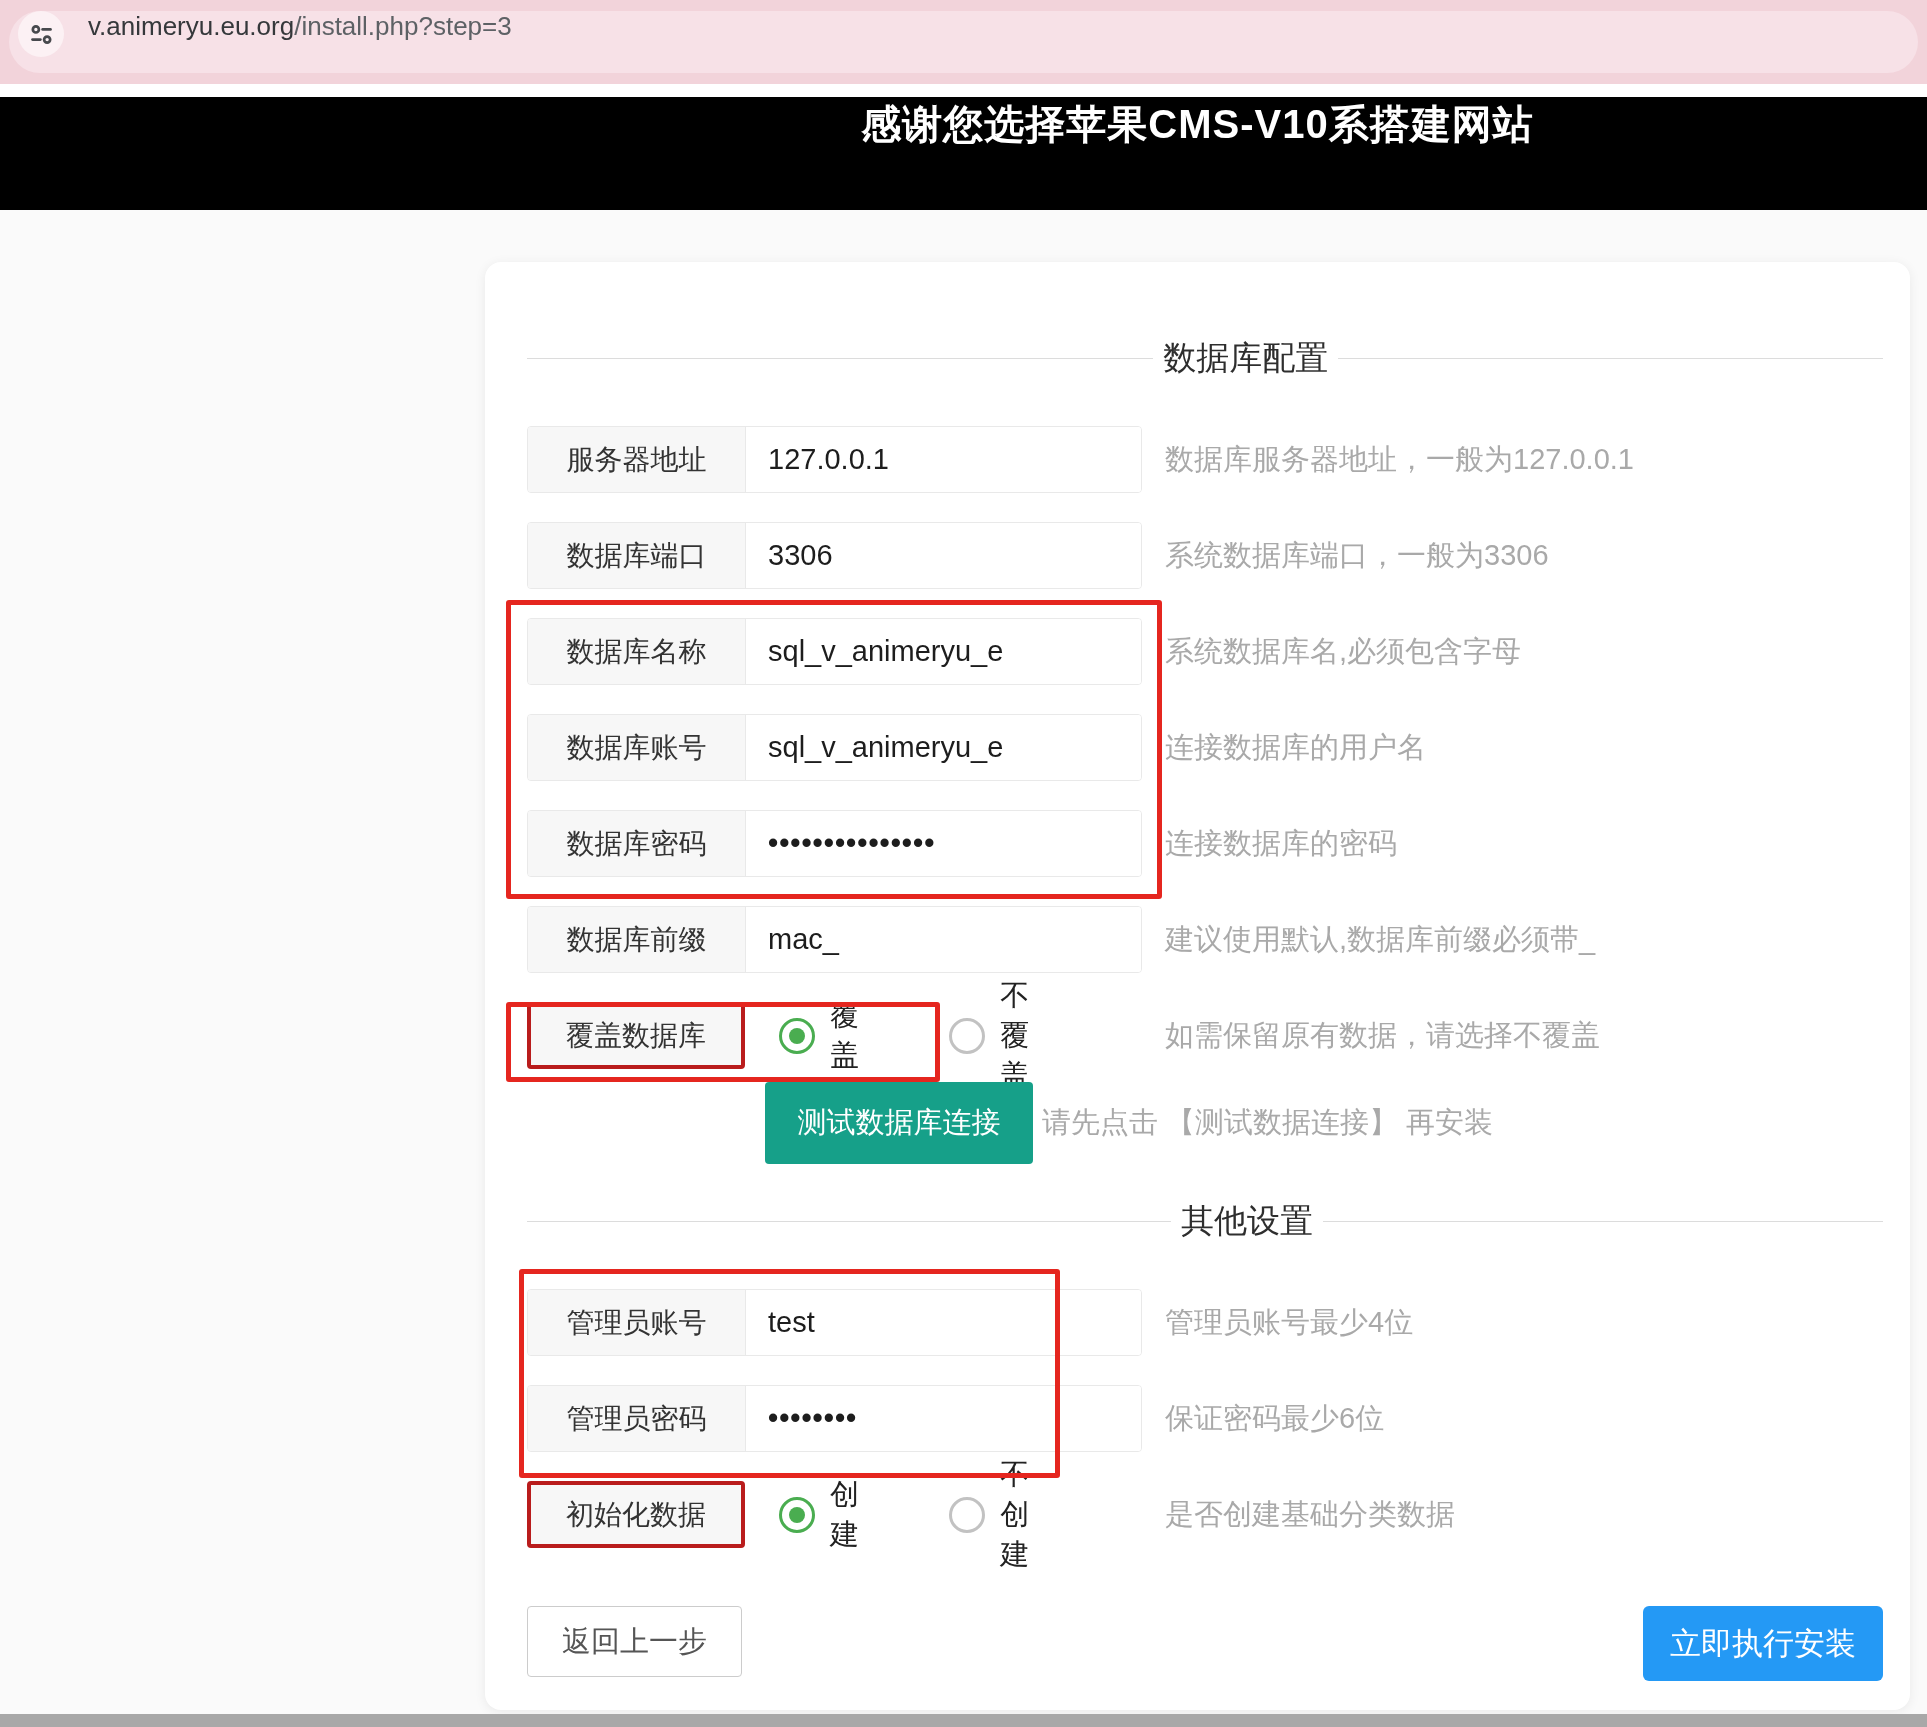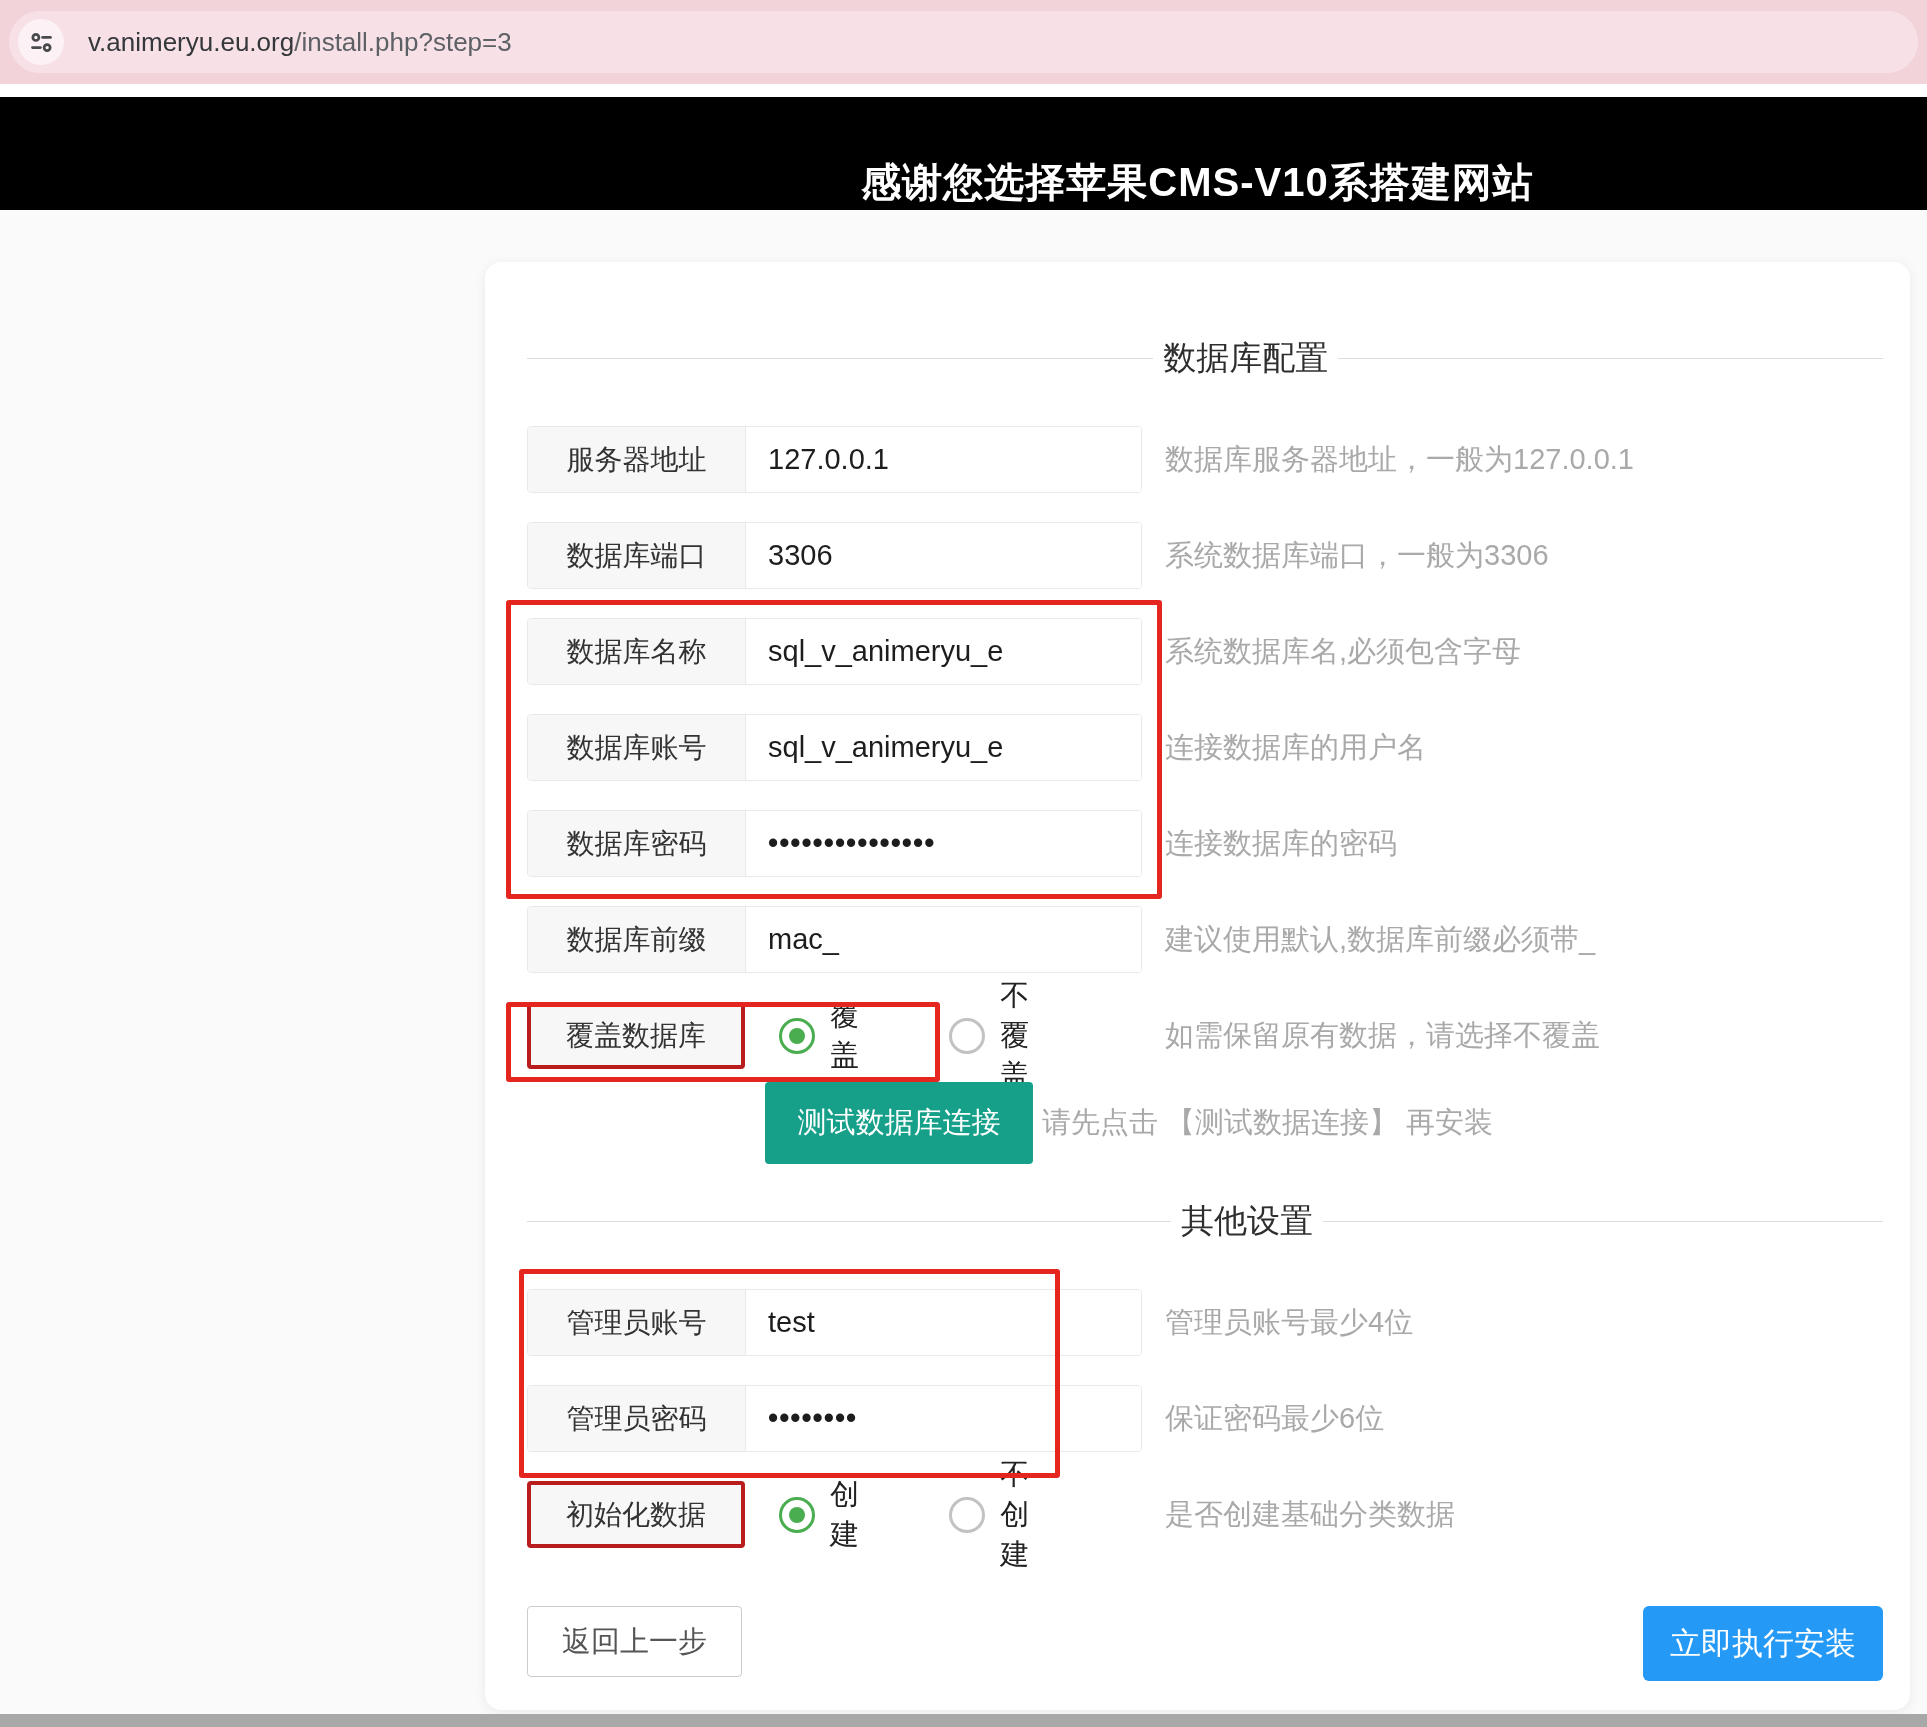--- a/index.html
+++ b/index.html
@@ -3,28 +3,28 @@
 <meta charset="utf-8">
 <style>
   * { box-sizing: border-box; margin: 0; padding: 0; }
   html,body { width:1927px; height:1727px; }
   body {
     font-family: "Liberation Sans", "DejaVu Sans", sans-serif;
     background:#fafafa; position:relative; overflow:hidden;
   }
   
   .urlbar { height:84px; background:var(--urlbar-bg,#f2d3da); display:flex; align-items:center; padding:0 9px; }
-  .url-pill { flex:1; height:62px; background:var(--urlbar-pill,#f7e1e7); border-radius:31px; display:flex; align-items:center; padding-left:9px; }
+  .url-pill { flex:1; height:62px; background:var(--urlbar-pill,#f7e1e7); border-radius:31px; display:flex; padding-left:9px; }
   .site-icon-circle { width:46px; height:46px; border-radius:50%; background:#fcf1f4; display:flex; align-items:center; justify-content:center; flex:none; cursor:pointer; }
   .url-text { margin-left:24px; font-size:26px; color:#35383b; white-space:nowrap; }
   .url-text .path { color:#5d6165; }
   
   .gap-strip { height:13px; background:#ffffff; }
   .banner { height:113px; background:var(--banner-bg,#000); }
-  .banner-inner { margin-left:485px; width:1425px; height:113px; display:flex; align-items:flex-end; justify-content:center; }
+  .banner-inner { margin-left:485px; width:1425px; height:113px; display:flex; align-items:flex-start; justify-content:center; }
   .banner-inner h1 { font-size:40px; font-weight:700; color:#fff; letter-spacing:1px; }
   
   .card {
     margin:52px 0 0 485px; width:1425px; height:1448px; background:#fff;
     border-radius:16px; box-shadow:0 2px 12px rgba(0,0,0,.07);
     padding:0 27px 0 42px; position:relative; overflow:hidden;
   }
   .section-title { display:flex; align-items:center; height:44px; margin-top:74px; }
   .section-title.second { margin-top:44px;justify-content:center; }
   .section-title .line { border-top:1px solid #dcdcdc; height:0; }

